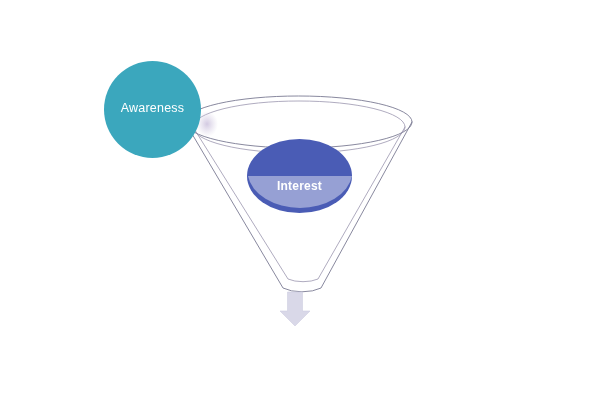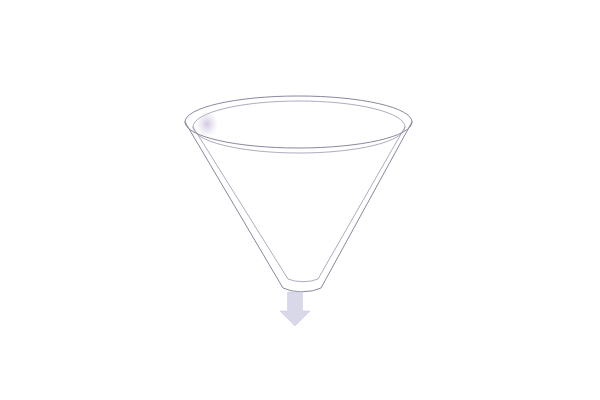--- a/index.html
+++ b/index.html
@@ -122,20 +122,26 @@
     <path id="output-arrow" d="M 287.5 292
              L 302.5 292
              L 302.5 311
              L 310 311
              L 295 326
              L 280 311
              L 287.5 311
              Z" fill="#d9d8e8" stroke="#cfcee0" stroke-width="0.6" stroke-linejoin="round"></path>
   </svg>
 
+  <div class="stage-node" id="node-awareness" style="background: rgb(59, 167, 189); color: rgb(255, 255, 255);">
+    <span class="stage-label">Awareness</span>
+  </div>
 
+  <div class="stage-node" id="node-interest" style="background: rgb(74, 92, 181); color: rgb(255, 255, 255);">
+    <span class="stage-label">Interest</span>
+  </div>
 
   <svg class="node-overlay-wash" style="left:0;top:0;width:600px;height:400px;" viewBox="0 0 600 400">
     <path d="M 248 176 A 52.5 37 0 0 0 352 176 Z" fill="#ffffff" fill-opacity="0.42"></path>
   </svg>
 
 
 </div>
 
 </body></html>

